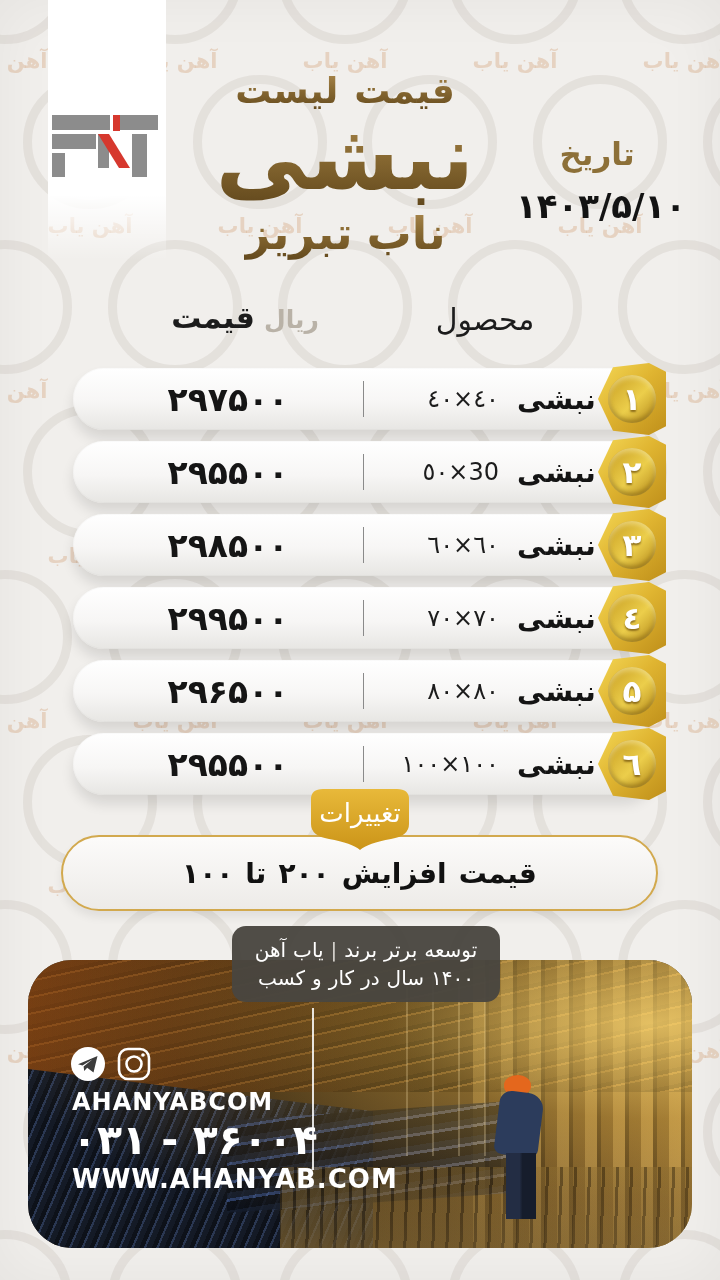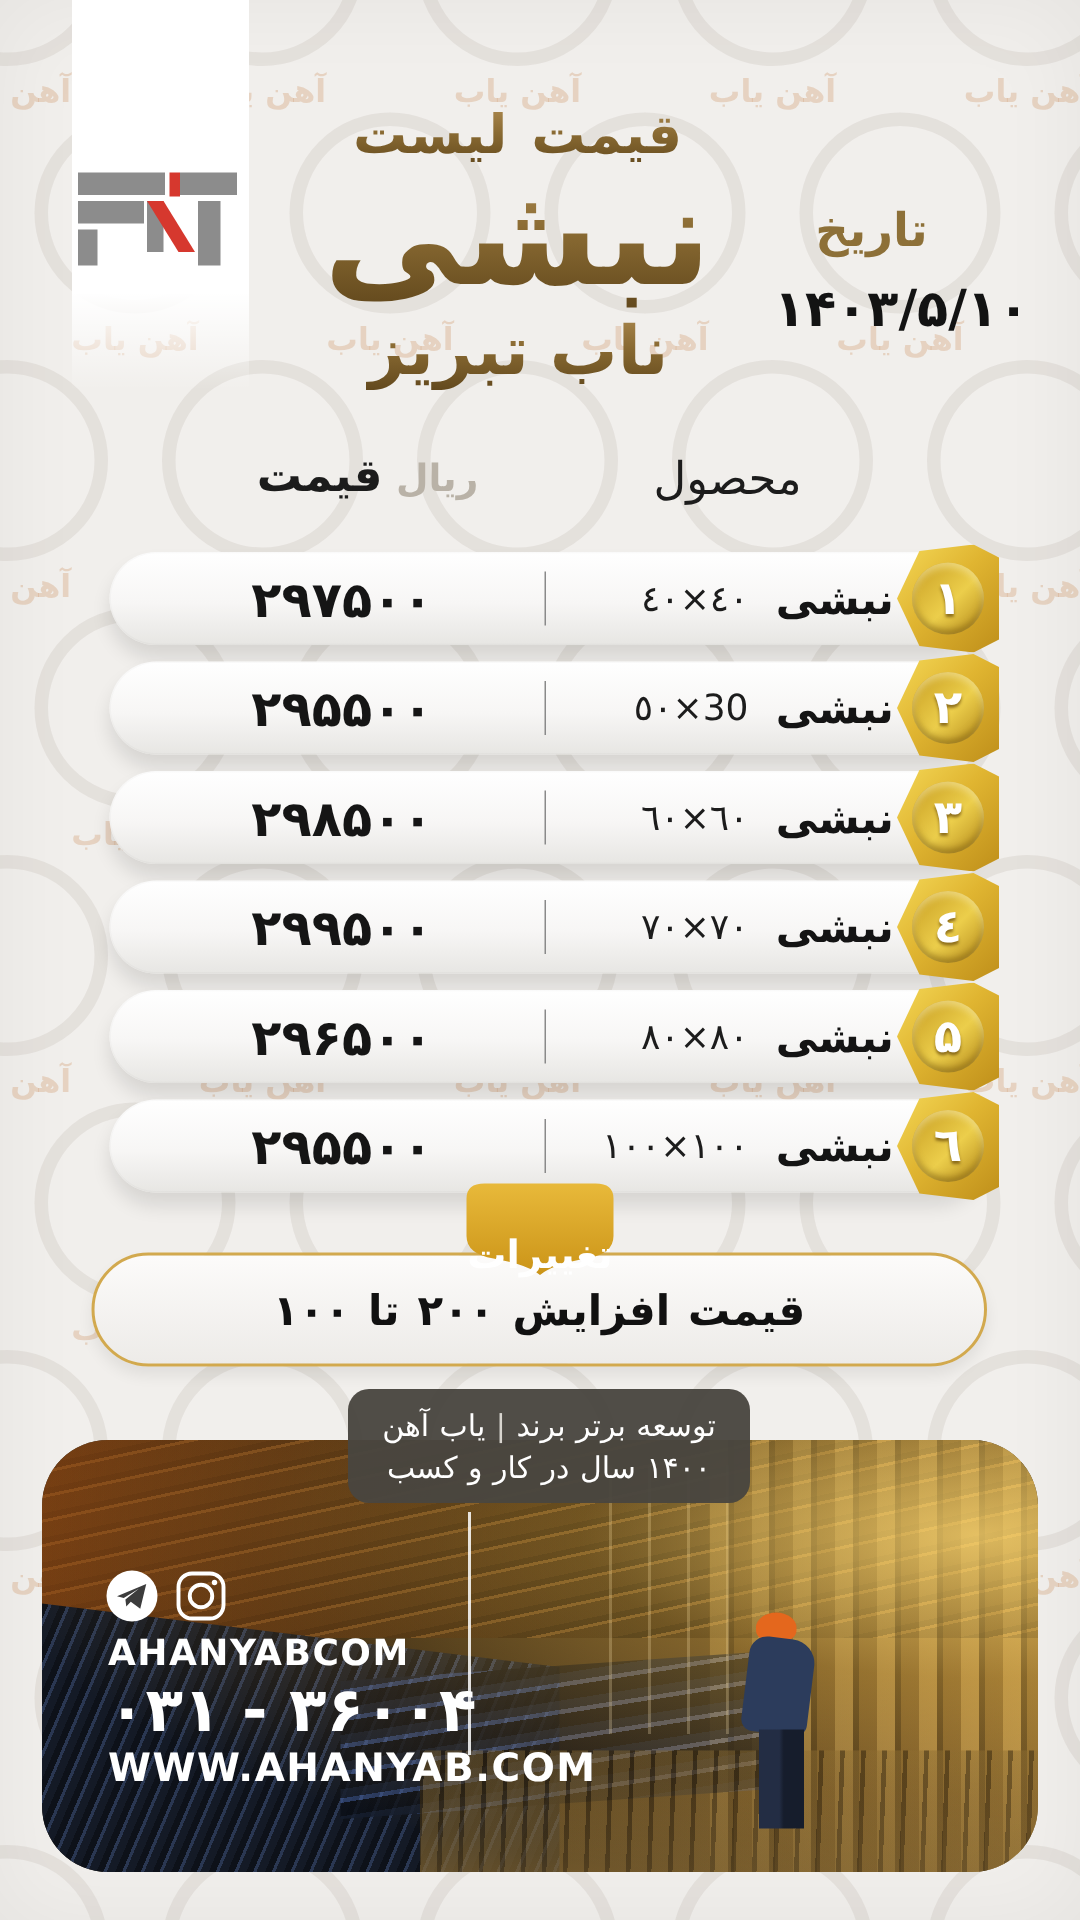--- a/index.html
+++ b/index.html
@@ -14,21 +14,21 @@
   
   .white-strip{position:absolute;left:48px;top:0;width:118px;height:260px;z-index:1;
         background:linear-gradient(180deg,#ffffff 0%,#ffffff 75%,rgba(255,255,255,0) 100%);}
   .logo{position:absolute;left:52px;top:113px;z-index:2;}
   .title-block{position:absolute;left:135px;top:70px;width:420px;text-align:center;z-index:2;}
   .gold{color:#7c5f2a;background:linear-gradient(180deg,#ad8a50 0%,#8a6b33 45%,#63491d 100%);
         -webkit-background-clip:text;background-clip:text;-webkit-text-fill-color:transparent;}
   .title-small{display:flex;justify-content:center;gap:16px;font-size:36px;font-weight:bold;}
   .title-big{font-size:92px;font-weight:bold;line-height:1.02;margin-top:0px;}
   .title-sub{display:flex;justify-content:center;gap:14px;font-size:45px;font-weight:bold;margin-top:2px;}
-  .date-label{position:absolute;left:521px;top:136px;width:120px;text-align:center;
+  .date-label{position:absolute;left:537px;top:136px;width:120px;text-align:center;
         font-size:31px;font-weight:bold;color:#8d7038;z-index:2;}
   .date-value{position:absolute;left:505px;top:186px;width:192px;text-align:center;
         font-size:34px;font-weight:bold;color:#131313;direction:ltr;z-index:2;}
   
   .col-price{position:absolute;left:130px;top:300px;width:230px;display:flex;justify-content:center;
         align-items:baseline;gap:9px;z-index:2;}
   .col-price .b{font-size:30px;font-weight:bold;color:#1c1c1c;}
   .col-price .l{font-size:25px;font-weight:bold;color:#b9b2a7;}
   .col-product{position:absolute;left:420px;top:302px;width:130px;text-align:center;
         font-size:30px;font-weight:normal;color:#1c1c1c;z-index:2;}
@@ -47,21 +47,21 @@
         background:linear-gradient(135deg,#f4d857 0%,#e0b531 45%,#bf8f1a 100%);
         display:flex;align-items:center;justify-content:center;}
   .badge-core{width:48px;height:48px;border-radius:50%;
         background:linear-gradient(135deg,#c79d22 0%,#ecce4b 55%,#b4891a 100%);
         box-shadow:inset 0 3px 5px rgba(255,243,180,.55), inset 0 -3px 5px rgba(110,78,8,.55);
         display:flex;align-items:center;justify-content:center;
         font-size:31px;font-weight:bold;color:#ffffff;text-shadow:0 2px 2px rgba(95,65,6,.65);}
   
   .changes-badge{position:absolute;left:305px;top:787px;width:110px;height:64px;z-index:5;}
   .changes-badge .label{position:absolute;left:0;right:0;top:11px;text-align:center;
-        font-size:26px;font-weight:bold;color:#fff;margin-top:24px;}
+        font-size:26px;font-weight:normal;color:#fff;}
   .changes-box{position:absolute;left:61px;top:835px;width:597px;height:76px;border-radius:38px;
         background:linear-gradient(180deg,#fcfbfa 0%,#edebe8 100%);
         border:2px solid #d2a94e;box-sizing:border-box;box-shadow:0 6px 10px rgba(0,0,0,.07);
         display:flex;align-items:center;justify-content:center;gap:12px;z-index:2;}
   .changes-box span{font-size:28px;font-weight:bold;color:#111;}
   
   .brand-badge{position:absolute;left:232px;top:926px;width:268px;box-sizing:border-box;
         padding:10px 12px;background:rgba(73,70,63,.96);border-radius:14px;z-index:6;color:#fff;}
   .brand-line{display:flex;justify-content:center;gap:7px;font-size:20px;line-height:28px;}
   .t-reg{font-weight:normal;} .t-bold{font-weight:normal;} .t-sep{color:#d8d5cf;font-weight:normal;}

